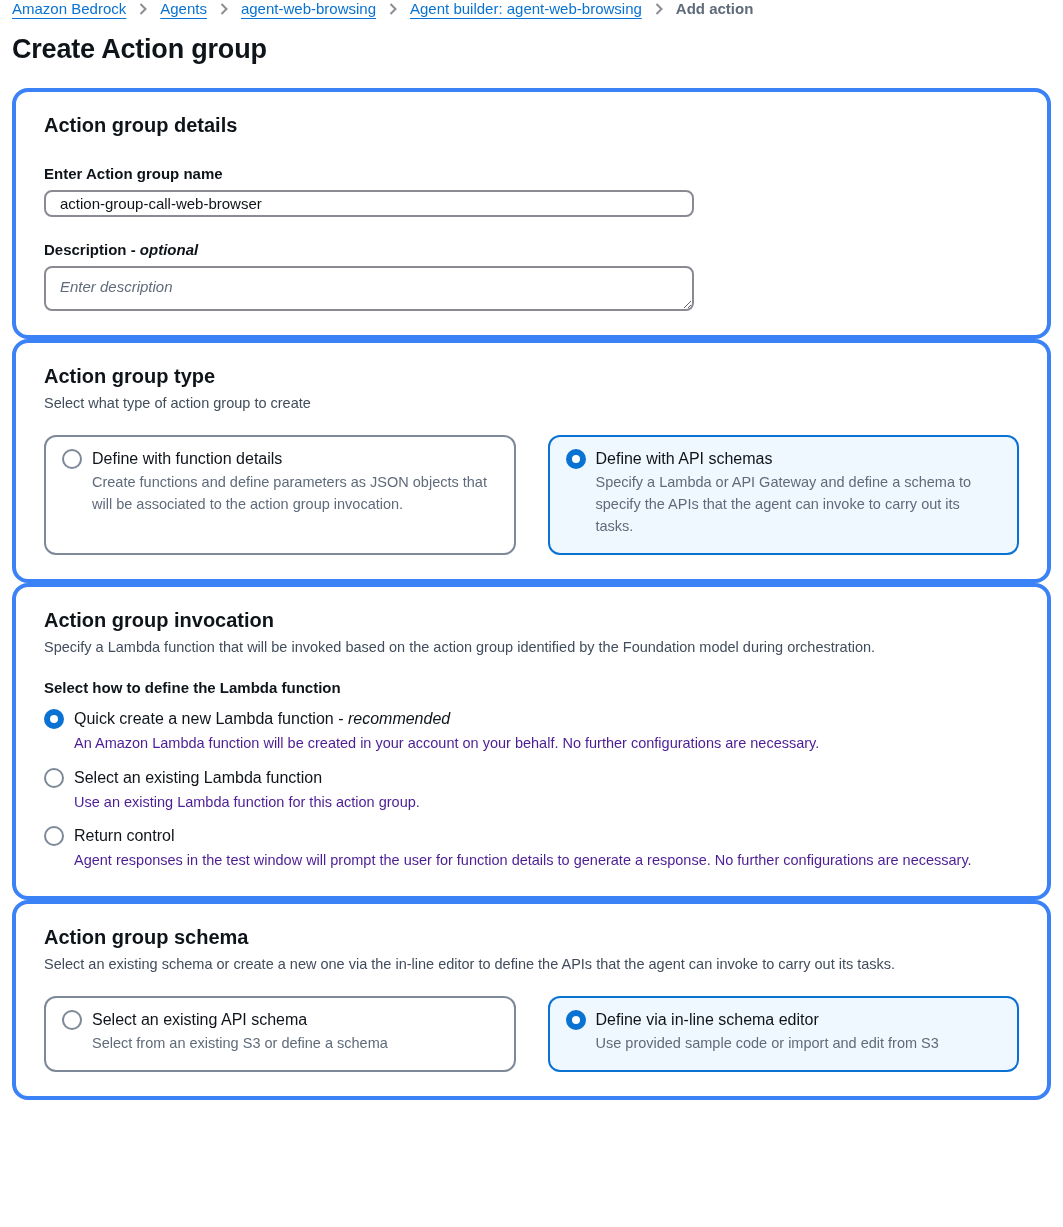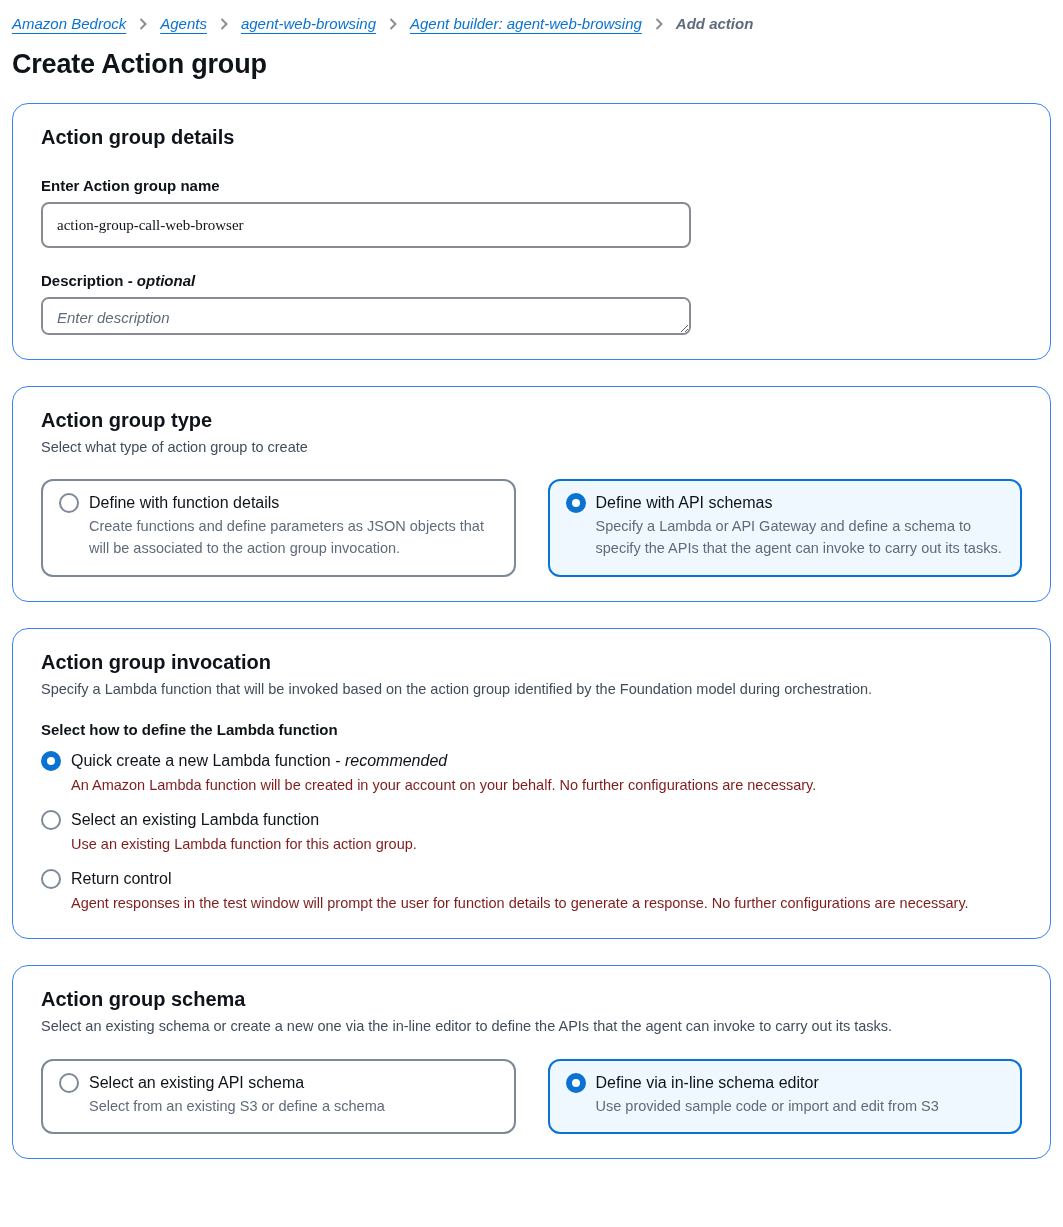--- a/index.html
+++ b/index.html
@@ -4,50 +4,50 @@
 <style>
   * { box-sizing: border-box; margin: 0; padding: 0; }
   html, body { background: #ffffff; }
   body {
     width: 1063px; height: 1227px; overflow: hidden;
     font-family: "Liberation Sans", "DejaVu Sans", sans-serif;
     color: #0f141a;
     padding: 0 12px;
   }
   
-  .breadcrumb { display: flex; align-items: center; padding-top: 15px; font-size: 15px; flex-wrap: nowrap; font-style: italic; }
+  .breadcrumb { display: flex; align-items: center; font-size: 15px; flex-wrap: nowrap; }
   .breadcrumb a.crumb {
     color: #0972d3; text-decoration: underline; text-underline-offset: 4px;
     text-decoration-thickness: 1px; cursor: pointer;
   }
   .crumb-sep { display: inline-flex; margin: 0 9px; color: #8c8c94; }
   .crumb-current { color: #5f6b7a; font-weight: 700; }
   
   h1.page-title { font-size: 27px; font-weight: 700; margin: 17px 0 23px 0; letter-spacing: -0.2px; }
   
   .card {
-    border: 1px solid #3b82f6; border-radius: 16px; background: #fff;
-    padding: 21px 28px 24px 28px; margin-bottom: 26px;
+    border: 4px solid #3b82f6; border-radius: 16px; background: #fff;
+    padding: 21px 28px 24px 28px; 
   }
   .card h2 { font-size: 20px; font-weight: 700; line-height: 1.2; }
   .card-subtitle { font-size: 14.5px; color: #414d5c; margin-top: 5px; line-height: 1.4; }
   
   .field-label { font-size: 15px; font-weight: 700; display: block; }
   .field-label .opt { font-style: italic; }
   .mt-28 { margin-top: 28px; }
   .mt-24 { margin-top: 24px; }
   input.text-input, textarea.text-area {
     display: block; width: 650px; margin-top: 8px;
     border: 2px solid #8a8a93; border-radius: 8px;
     font-family: "Liberation Sans", "DejaVu Sans", sans-serif;
     font-size: 15px; color: #0f141a; padding: 0 14px;
     outline: none; background: #fff;
   }
-  input.text-input { height: 46px; font-family: Liberation Serif, serif; }
-  textarea.text-area { height: 38px; padding: 10px 14px; resize: vertical; }
+  input.text-input { height: 27px; }
+  textarea.text-area { height: 45px; padding: 10px 14px; resize: vertical; }
   textarea.text-area::placeholder { color: #5f6b7a; font-style: italic; opacity: 1; }
   .help-text { font-size: 14.5px; color: #414d5c; margin-top: 7px; }
   
   .tiles { display: flex; gap: 32px; margin-top: 22px; }
   .tile {
     flex: 1 1 0; border: 2px solid #7d8998; border-radius: 12px;
     padding: 11px 16px 15px 16px; background: #fff; cursor: pointer;
   }
   .tile.selected { border-color: #0972d3; background: #f0f8ff; }
   .tile-head { display: flex; align-items: flex-start; gap: 10px; }
@@ -58,21 +58,21 @@
     width: 20px; height: 20px; border-radius: 50%; flex: 0 0 20px;
     border: 2px solid #7d8998; background: #fff; margin-top: 1px; cursor: pointer;
   }
   .radio.checked { border: 6px solid #0972d3; }
   
   .group-label { font-size: 15px; font-weight: 700; margin-top: 22px; }
   .option { margin-top: 12px; }
   .option-head { display: flex; align-items: flex-start; gap: 10px; cursor: pointer; }
   .option-label { font-size: 16px; line-height: 22px; }
   .option-label .opt { font-style: italic; }
-  .option-desc { font-size: 14.5px; color: #7f1d1d; line-height: 1.5; margin-left: 30px; margin-top: 3px; max-width: 985px; }
+  .option-desc { font-size: 14.5px; color: #4c1d95; line-height: 1.5; margin-left: 30px; margin-top: 3px; max-width: 985px; }
   .sep-svg { width: 16px; height: 16px; }
 </style>
 </head>
 <body>
 
 <nav class="breadcrumb">
   <a class="crumb">Amazon Bedrock</a>
   <span class="crumb-sep">
       <svg class="sep-svg" viewBox="0 0 16 16">
         <path d="M5.5 3 L10.5 8 L5.5 13" fill="none" stroke="#8c8c94" stroke-width="2"></path>

